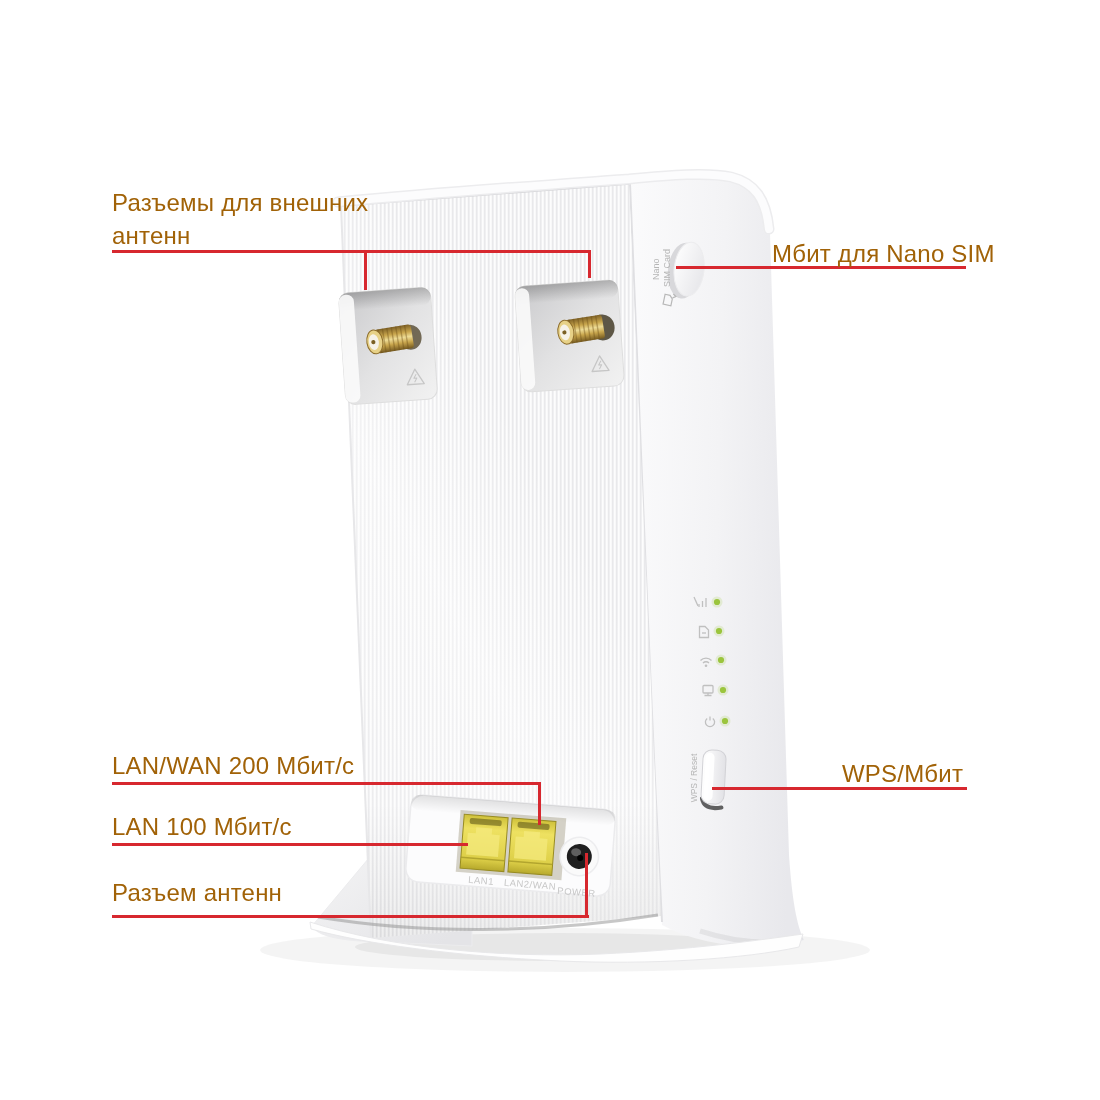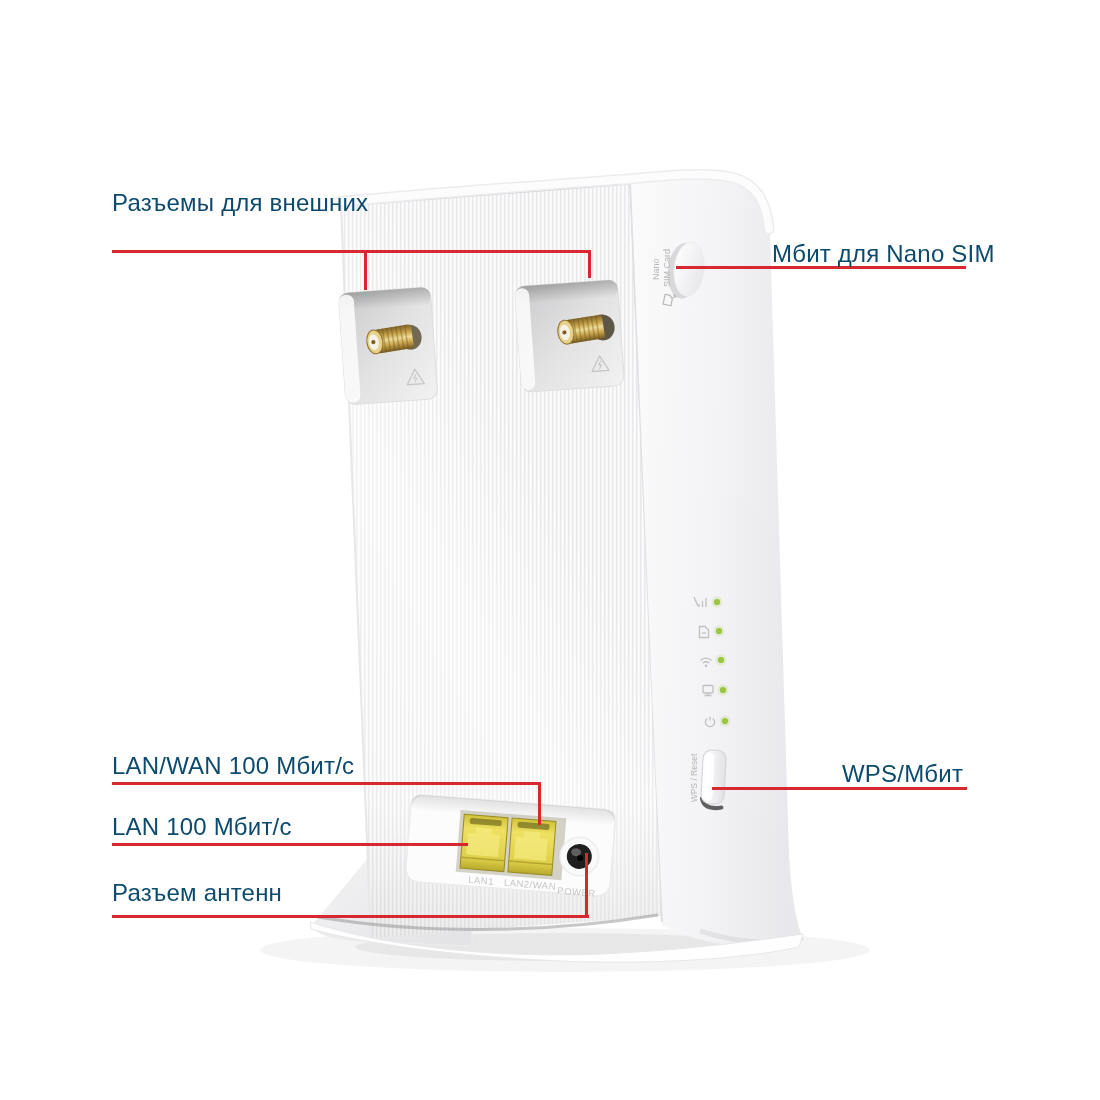--- a/index.html
+++ b/index.html
@@ -2,21 +2,21 @@
 <html><head>
 <meta charset="utf-8">
 <style>
   html,body{margin:0;padding:0;background:#ffffff}
   .canvas{
     position:relative;width:1100px;height:1100px;background:#ffffff;
     overflow:hidden;font-family:"Liberation Sans",sans-serif;
   }
   svg.router{position:absolute;left:0;top:0}
   .callout-label{
-    position:absolute;color:#0c4a6e;font-size:24px;line-height:33px;
+    position:absolute;color:#a16207;font-size:24px;line-height:33px;
     white-space:nowrap;letter-spacing:0.2px;
   }
   .callout-label .ln{display:block}
   .red-line{position:absolute;background:#d7282f}
 </style>
 </head>
 <body>
 
 <div class="canvas">
 
@@ -237,20 +237,21 @@
   <div class="red-line" style="left:676px;top:266px;width:290px;height:3px"></div>
   <div class="red-line" style="left:712px;top:787px;width:255px;height:3px"></div>
   <div class="red-line" style="left:112px;top:782px;width:429px;height:3px"></div>
   <div class="red-line" style="left:538px;top:782px;width:3px;height:43px"></div>
   <div class="red-line" style="left:112px;top:843px;width:356px;height:3px"></div>
   <div class="red-line" style="left:112px;top:915px;width:477px;height:3px"></div>
   <div class="red-line" style="left:585px;top:853px;width:3px;height:65px"></div>
 
   <div class="callout-label" style="left:112px;top:186px">
     <span class="ln">Разъемы для внешних</span>
+    <span class="ln">антенн</span>
   </div>
   <div class="callout-label" style="left:772px;top:237px">Мбит для Nano SIM</div>
   <div class="callout-label" style="left:842px;top:757px">WPS/Мбит</div>
-  <div class="callout-label" style="left:112px;top:749px">LAN/WAN 100 Мбит/с</div>
+  <div class="callout-label" style="left:112px;top:749px">LAN/WAN 200 Мбит/с</div>
   <div class="callout-label" style="left:112px;top:810px">LAN 100 Мбит/с</div>
   <div class="callout-label" style="left:112px;top:876px">Разъем антенн</div>
 
 </div>
 
 </body></html>

